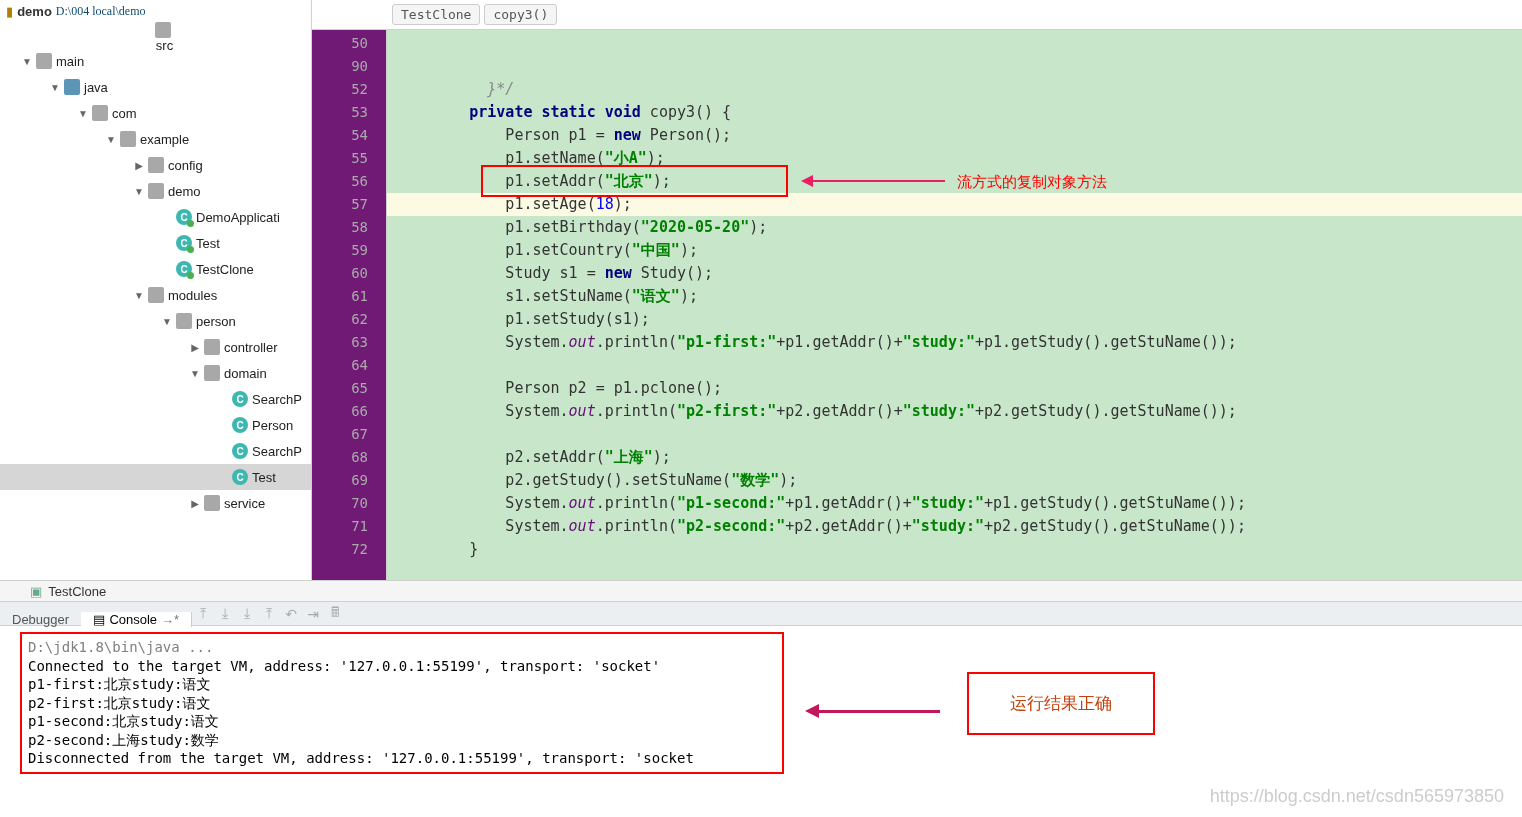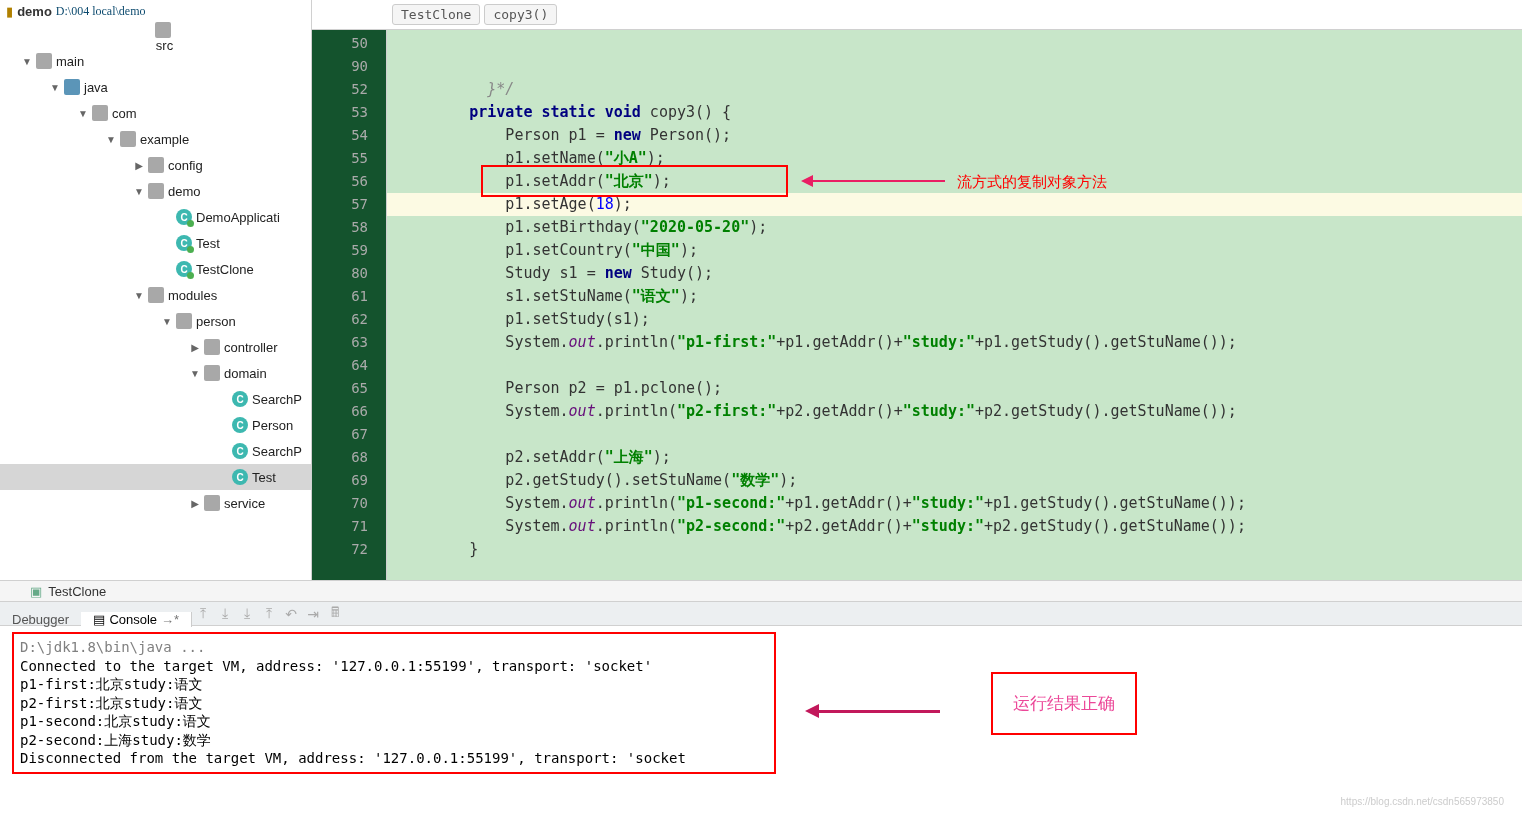--- a/index.html
+++ b/index.html
@@ -17,48 +17,48 @@
 .folder-icon { width:16px; height:16px; display:inline-block; background:#a8a8a8; border-radius:2px; margin-right:4px; flex-shrink:0; }
 .folder-icon.blue { background:#5b95b8; }
 .class-icon { width:16px; height:16px; border-radius:50%; background:#3db8b0; color:#fff; display:flex; align-items:center; justify-content:center; font-size:10px; font-weight:bold; margin-right:4px; position:relative; flex-shrink:0; }
 .class-icon::after { content:""; position:absolute; width:7px; height:7px; right:-2px; bottom:-2px; background:#4caf50; border-radius:50%; }
 .class-icon.plain::after { display:none; }
 .lbl { color:#222; }
 .editor { flex:1; display:flex; flex-direction:column; position:relative; }
 .breadcrumb { height:30px; border-bottom:1px solid #d0d0d0; display:flex; align-items:center; padding-left:80px; }
 .bc-item { border:1px solid #ccc; border-radius:3px; padding:2px 8px; background:#f5f5f5; margin-right:4px; color:#555; font-family: Consolas, monospace; font-size:13px; }
 .code-wrap { flex:1; display:flex; background:#c8e6c9; overflow:hidden; }
-.gutter { width:75px; background:#14532d; border-right:1px solid #d0d0d0; text-align:right; padding-right:18px; color:#aaa; font-family:Consolas,monospace; font-size:14px; line-height:23px; padding-top:2px; }
+.gutter { width:75px; background:#701a75; border-right:1px solid #d0d0d0; text-align:right; padding-right:18px; color:#aaa; font-family:Consolas,monospace; font-size:14px; line-height:23px; padding-top:2px; }
 .gutter > div { height:23px; }
 .code { flex:1; font-family:Consolas,monospace; font-size:15px; line-height:23px; padding-top:2px; white-space:pre; position:relative; overflow:hidden; }
 .code-line { height:23px; padding-left:10px; position:relative; }
 .code-line.current { background:#fcfae3; }
 .code .k { color:#000080; font-weight:bold; }
 .code .s { color:#008000; font-weight:bold; }
 .code .n { color:#0000ff; }
 .code .f { font-style:italic; color:#660e7a; }
 .code .c { color:#888; font-style:italic; }
 .red-box1 { position:absolute; border:2px solid red; left:94px; top:135px; width:307px; height:32px; pointer-events:none; }
 .arrow1 { position:absolute; left:418px; top:150px; width:140px; height:2px; background:#e91e63; }
 .arrow1::before { content:""; position:absolute; left:-10px; top:-5px; width:0; height:0; border:6px solid transparent; border-right:12px solid #e91e63; }
 .anno1 { position:absolute; left:570px; top:140px; color:red; font-size:15px; font-family: sans-serif; }
 .tool-strip { height:22px; border-top:1px solid #d0d0d0; border-bottom:1px solid #d0d0d0; background:#f5f5f5; display:flex; align-items:center; padding-left:30px; gap:6px; }
 .tool-strip .ts-icon { color:#6a8; }
 .tab-bar { height:24px; background:#eceff1; border-bottom:1px solid #d0d0d0; display:flex; align-items:center; }
 .tab { padding:0 12px; color:#555;margin-top:12px; }
 .tab.active { background:#fff; border-right:1px solid #ccc; color:#000; display:flex; align-items:center; gap:4px; }
 .tb-btn { color:#aaa; width:22px; text-align:center; font-size:14px; }
 .console { height:190px; padding:6px 0 0 12px; }
-.console-pre { font-family:Consolas,monospace; font-size:14px; line-height:18.5px; color:#000; border:2px solid red; padding:4px 6px; width:764px; white-space:pre; }
+.console-pre { font-family:Consolas,monospace; font-size:14px; line-height:18.5px; color:#000; border:2px solid red; padding:4px 6px; width:764px; white-space:pre;margin-left:8px; }
 .console-pre .gr { color:#808080; }
 .console-after { font-family:Consolas,monospace; font-size:14px; color:#000; padding:16px 0 0 10px; }
-.red-box2 { position:absolute; border:2px solid red; left:991px; top:672px; width:146px; height:63px; display:flex; align-items:center; justify-content:center; color:#ec4899; font-size:17px; }
+.red-box2 { position:absolute; border:2px solid red; left:967px; top:672px; width:188px; height:63px; display:flex; align-items:center; justify-content:center; color:#c2410c; font-size:17px; }
 .arrow2 { position:absolute; left:810px; top:710px; width:130px; height:3px; background:#c2185b; }
 .arrow2::before { content:""; position:absolute; left:-12px; top:-6px; width:0; height:0; border:7px solid transparent; border-right:14px solid #c2185b; }
-.watermark { position:absolute; right:18px; bottom:10px; color:#ccc; font-size:10px;margin-top:10px; }
+.watermark { position:absolute; right:18px; bottom:10px; color:#ccc; font-size:18px;margin-top:10px; }
 </style>
 </head>
 <body>
 
 <div class="top">
   <div class="tree-panel">
     <div class="tree-header">
       <span class="fld">▮</span>
       <span class="title">demo</span>
       <span class="sub">D:\004 local\demo</span>
@@ -172,21 +172,21 @@
           <div>50</div>
           <div>90</div>
           <div>52</div>
           <div>53</div>
           <div>54</div>
           <div>55</div>
           <div>56</div>
           <div>57</div>
           <div>58</div>
           <div>59</div>
-          <div>80</div>
+          <div>60</div>
           <div>61</div>
           <div>62</div>
           <div>63</div>
           <div>64</div>
           <div>65</div>
           <div>66</div>
           <div>67</div>
           <div>68</div>
           <div>69</div>
           <div>70</div>

